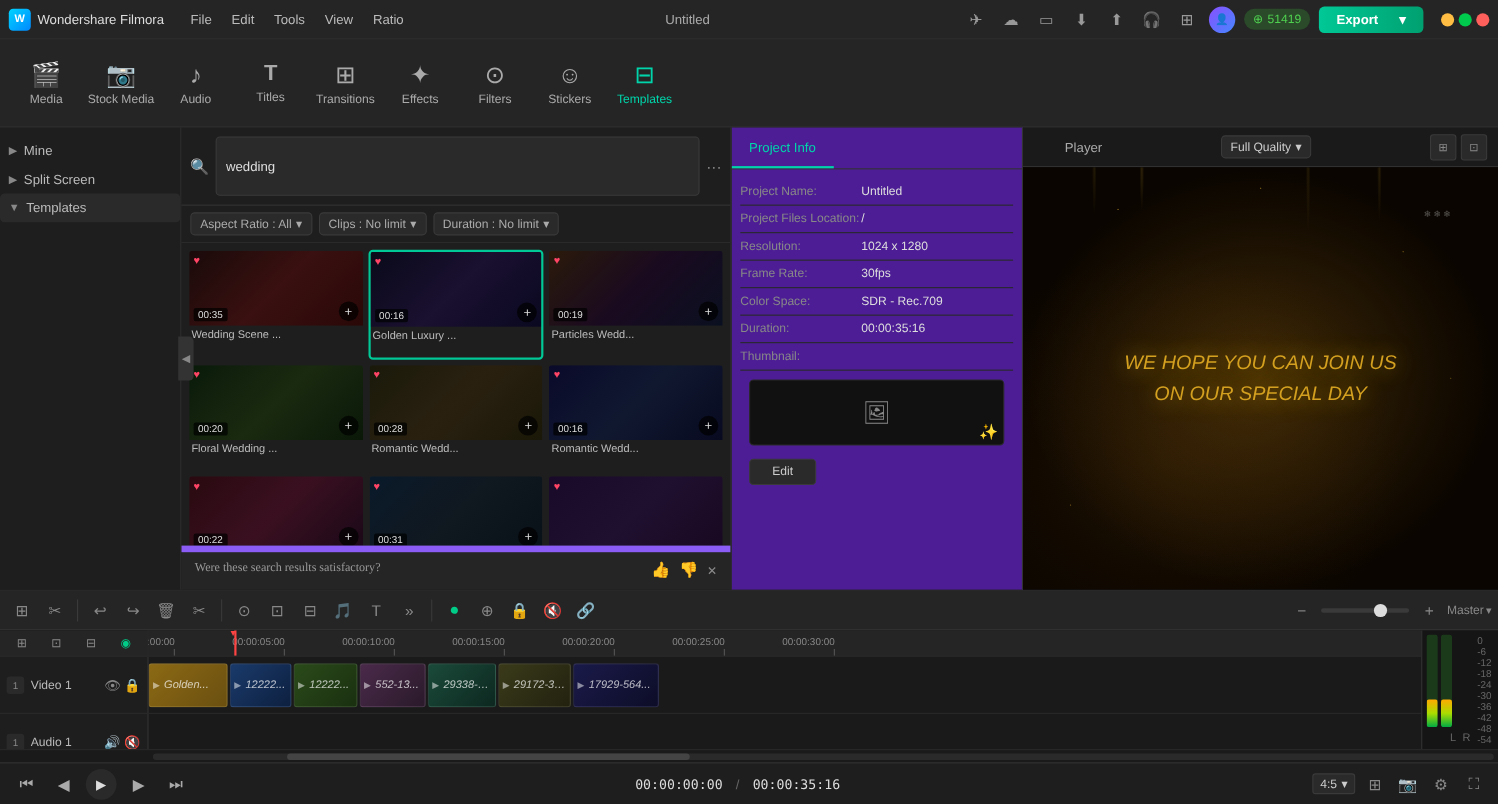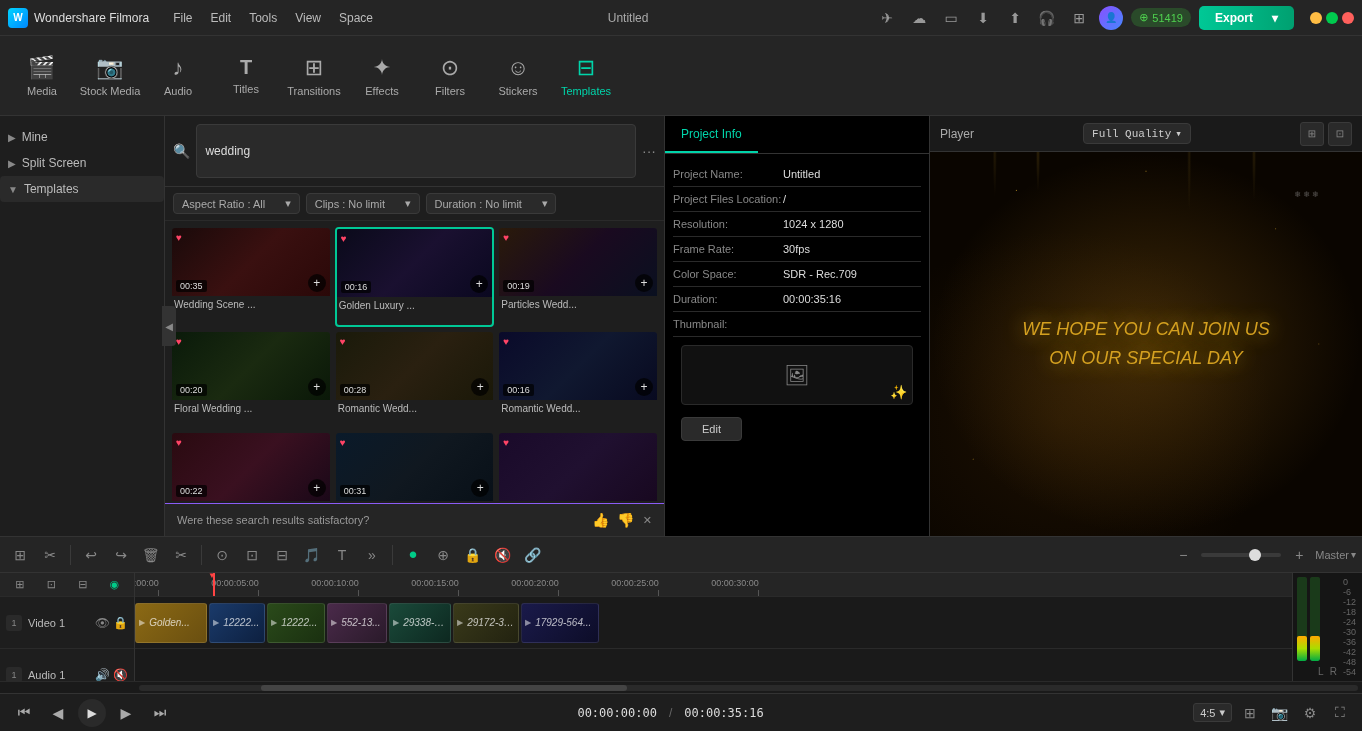--- a/index.html
+++ b/index.html
@@ -139,21 +139,21 @@
     .search-icon { color: #888; font-size: 14px; }
     .search-options { color: #888; font-size: 14px; cursor: pointer; }
 
     .filters-row {
       display: flex; gap: 6px; padding: 6px 8px;
       border-bottom: 1px solid #2a2a2a;
     }
     .filter-btn {
       background: #2a2a2a; border: 1px solid #3a3a3a;
       color: #aaa; padding: 3px 8px; border-radius: 4px;
-      font-size: 11px; cursor: pointer; display: flex; align-items: center; gap: 20px;
+      font-size: 11px; cursor: pointer; display: flex; align-items: center; gap: 4px;
     }
 
     .templates-grid {
       display: grid; grid-template-columns: 1fr 1fr 1fr;
       gap: 4px; padding: 6px; overflow-y: auto; flex: 1;
     }
     .template-card {
       position: relative; cursor: pointer; border-radius: 4px; overflow: hidden;
       border: 1px solid transparent;
     }
@@ -188,33 +188,33 @@
       border-radius: 50%; display: flex; align-items: center; justify-content: center;
       cursor: pointer;
     }
     .template-name {
       font-size: 10px; color: #bbb; padding: 3px 2px;
       white-space: nowrap; overflow: hidden; text-overflow: ellipsis;
     }
 
     .feedback-bar {
       position: absolute; bottom: 0; left: 0; right: 0;
-      background: #252525; border-top: 1px solid #8b5cf6;
+      background: #252525; border-top: 6px solid #8b5cf6;
       padding: 8px 12px;
-      display: flex; align-items: center; justify-content: space-between;
-      font-size: 11px; color: #999;
+      display: flex; justify-content: space-between;
+      font-size: 11px; color: #999; font-family: Liberation Serif, serif;
     }
     .feedback-actions { display: flex; align-items: center; gap: 8px; }
     .thumb-btn { cursor: pointer; font-size: 14px; color: #888; }
     .feedback-close { cursor: pointer; color: #888; }
 
     
     .project-panel {
       width: 265px;
-      background: #000000;
+      background: #4c1d95;
       border-right: 1px solid #333;
       flex-shrink: 0;
     }
     .project-tab {
       display: flex; border-bottom: 1px solid #333;
       height: 38px;
     }
     .project-tab-item {
       padding: 8px 16px; cursor: pointer; font-size: 12px;
       color: #888; border-bottom: 2px solid transparent;
@@ -249,26 +249,26 @@
     
     .preview-panel {
       flex: 1;
       background: #1a1a1a;
       display: flex; flex-direction: column;
     }
     .preview-header {
       display: flex; align-items: center; justify-content: space-between;
       padding: 6px 10px; border-bottom: 1px solid #333; height: 36px;
     }
-    .preview-label { color: #aaa; font-size: 12px; }
+    .preview-label { color: #aaa; font-size: 12px; margin-left: 28px; }
     .quality-selector {
       display: flex; align-items: center; gap: 4px;
       background: #2a2a2a; border: 1px solid #3a3a3a;
       padding: 3px 8px; border-radius: 4px; cursor: pointer;
-      color: #ccc; font-size: 11px; font-family: Liberation Mono, monospace;
+      color: #ccc; font-size: 11px;
     }
     .preview-layout-btns {
       display: flex; gap: 4px;
     }
     .layout-btn { 
       width: 24px; height: 24px; background: #2a2a2a; border: 1px solid #3a3a3a;
       border-radius: 3px; display: flex; align-items: center; justify-content: center;
       cursor: pointer; color: #888; font-size: 10px;
     }
     .preview-canvas {
@@ -496,21 +496,21 @@
 <div class="titlebar">
   <div class="app-logo">
     <div class="app-logo-icon">W</div>
     <span class="app-name">Wondershare Filmora</span>
   </div>
   <div class="menu-items">
     <span class="menu-item">File</span>
     <span class="menu-item">Edit</span>
     <span class="menu-item">Tools</span>
     <span class="menu-item">View</span>
-    <span class="menu-item">Space</span>
+    <span class="menu-item">Ratio</span>
   </div>
   <div class="title-center">Untitled</div>
   <div class="titlebar-right">
     <div class="titlebar-icon">✈</div>
     <div class="titlebar-icon">☁</div>
     <div class="titlebar-icon">▭</div>
     <div class="titlebar-icon">⬇</div>
     <div class="titlebar-icon">⬆</div>
     <div class="titlebar-icon">🎧</div>
     <div class="titlebar-icon">⊞</div>

